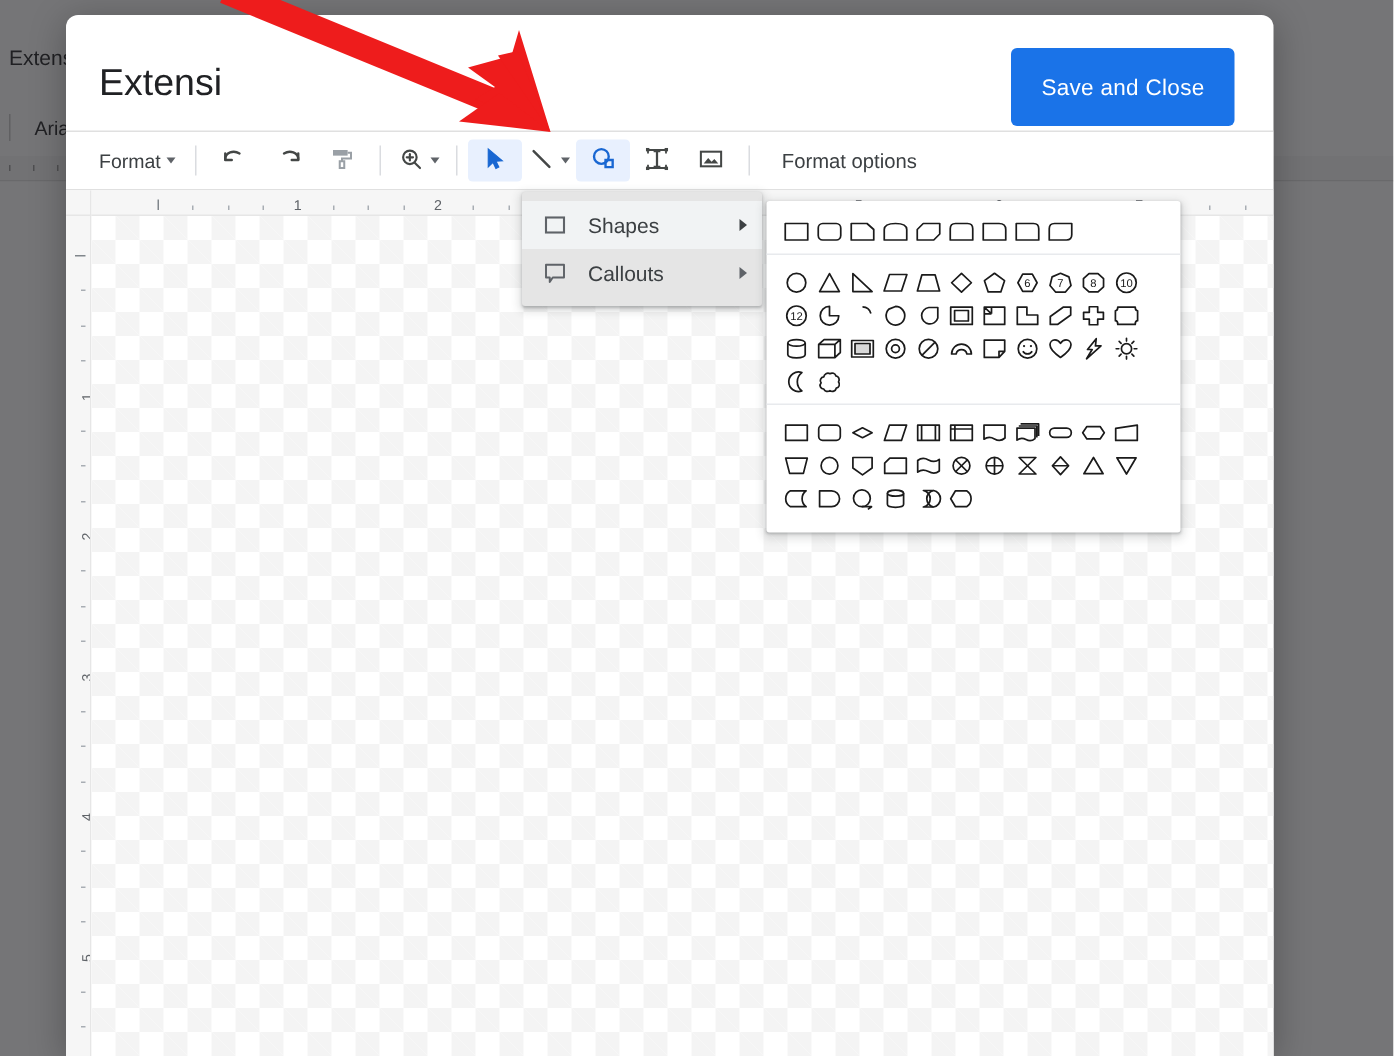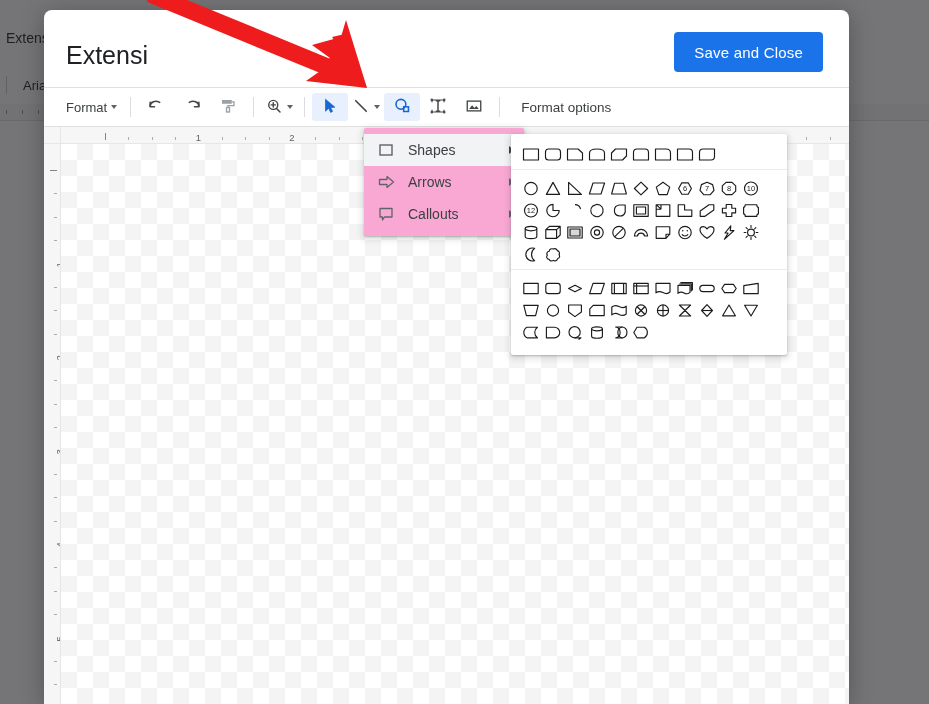--- a/index.html
+++ b/index.html
@@ -47,21 +47,21 @@
     border-bottom:1px solid #e0e0e0;
   }
   .dlg-title {
     position:absolute; left:22px; top:33px;
     font-size:25px; color:#202124; font-weight:400; line-height:1;
   }
   .save-btn {
     position:absolute; right:26px; top:22px;
     background:#1a73e8; color:#ffffff;
     border:none; border-radius:4px;
-    height:40px; padding:0 20px;
+    height:52px; padding:0 20px;
     font-size:15px; font-family:"Liberation Sans", sans-serif;
     cursor:pointer; letter-spacing:0.2px;
   }
 
   
   .dlg-toolbar {
     position:relative; height:38px;
     border-bottom:1px solid #e0e0e0;
     display:flex; align-items:center; padding-left:16px;
     background:#ffffff;
@@ -105,22 +105,22 @@
     background-color:#ffffff;
     background-image:
       linear-gradient(45deg,#f4f4f4 25%,transparent 25%,transparent 75%,#f4f4f4 75%,#f4f4f4),
       linear-gradient(45deg,#f4f4f4 25%,transparent 25%,transparent 75%,#f4f4f4 75%,#f4f4f4);
     background-size:32px 32px;
     background-position:0 0, 16px 16px;
   }
 
   
   .shape-menu {
-    position:absolute; left:364px; top:128px; width:160px;
-    background:#f9a8d4; border-radius:2px;
+    position:absolute; left:348px; top:128px; width:160px;
+    background:#e5e5e5; border-radius:2px;
     box-shadow:0 2px 6px 2px rgba(60,64,67,0.15), 0 1px 2px rgba(60,64,67,0.3);
     padding:6px 0;
   }
   .sm-row {
     display:flex; align-items:center; height:32px; padding:0 0 0 12px;
     font-size:14px; color:#3c4043; cursor:pointer; position:relative;
   }
   .sm-row.active { background:#f1f3f4; }
   .sm-ico { width:20px; height:20px; margin-right:12px; display:flex; align-items:center; justify-content:center; flex:0 0 20px;}
   .sm-arrow {
@@ -368,29 +368,20 @@
     <div class="sm-row active">
       <span class="sm-ico">
         <svg width="16" height="16" viewBox="0 0 16 16" fill="none" stroke="#5f6368" stroke-width="1.4">
             <rect x="2" y="3" width="12" height="10"></rect>
           </svg>
       </span>
       <span>Shapes</span>
       <span class="sm-arrow" style="border-left-color:#3c4043"></span>
     </div>
 
-    <div class="sm-row">
-      <span class="sm-ico">
-        <svg width="17" height="16" viewBox="0 0 17 16" fill="none" stroke="#5f6368" stroke-width="1.3" stroke-linejoin="round">
-          <path d="M1.5 5.5 H9 V2.6 L15.5 8 L9 13.4 V10.5 H1.5 Z"></path>
-        </svg>
-      </span>
-      <span>Arrows</span>
-      <span class="sm-arrow"></span>
-    </div>
 
     <div class="sm-row">
       <span class="sm-ico">
         <svg width="16" height="16" viewBox="0 0 16 16" fill="none" stroke="#5f6368" stroke-width="1.3" stroke-linejoin="round">
           <path d="M2 2.5 H14 V11 H6.5 L4.5 14 V11 H2 Z"></path>
         </svg>
       </span>
       <span>Callouts</span>
       <span class="sm-arrow"></span>
     </div>

